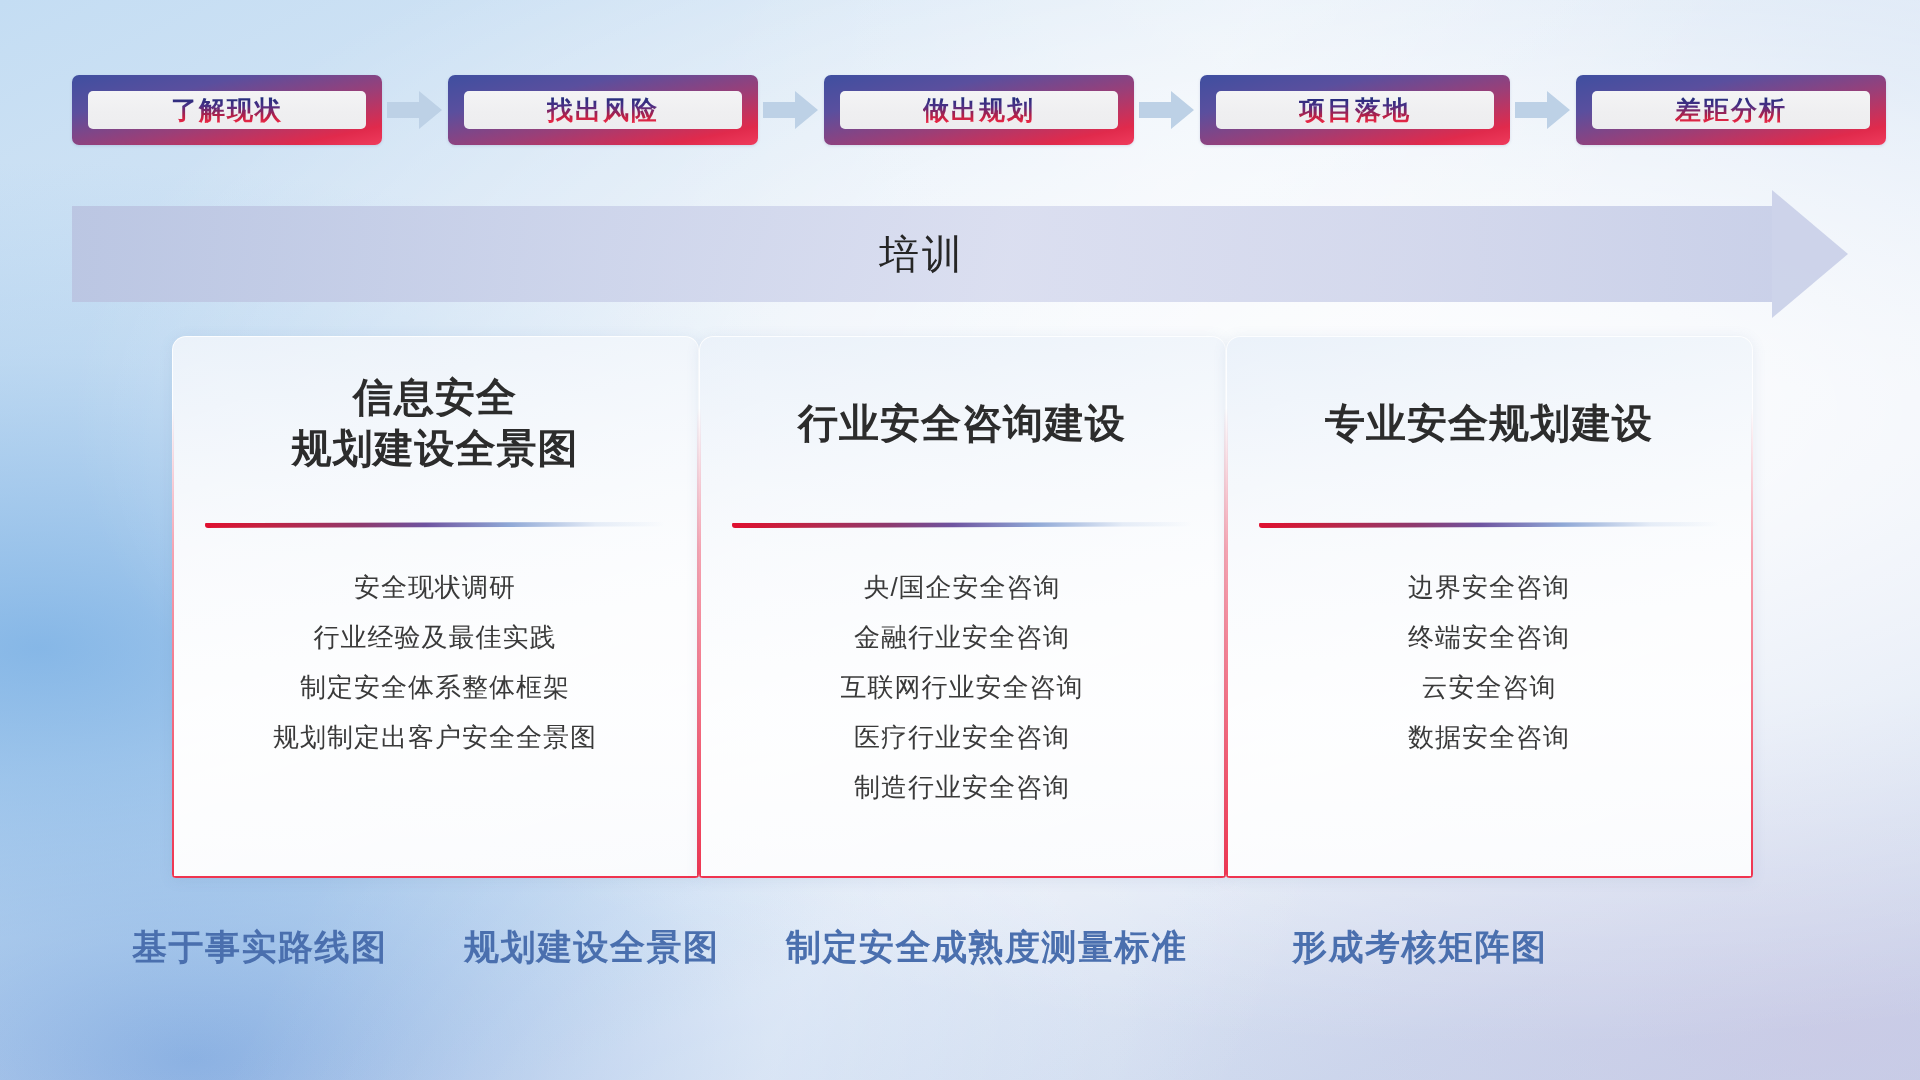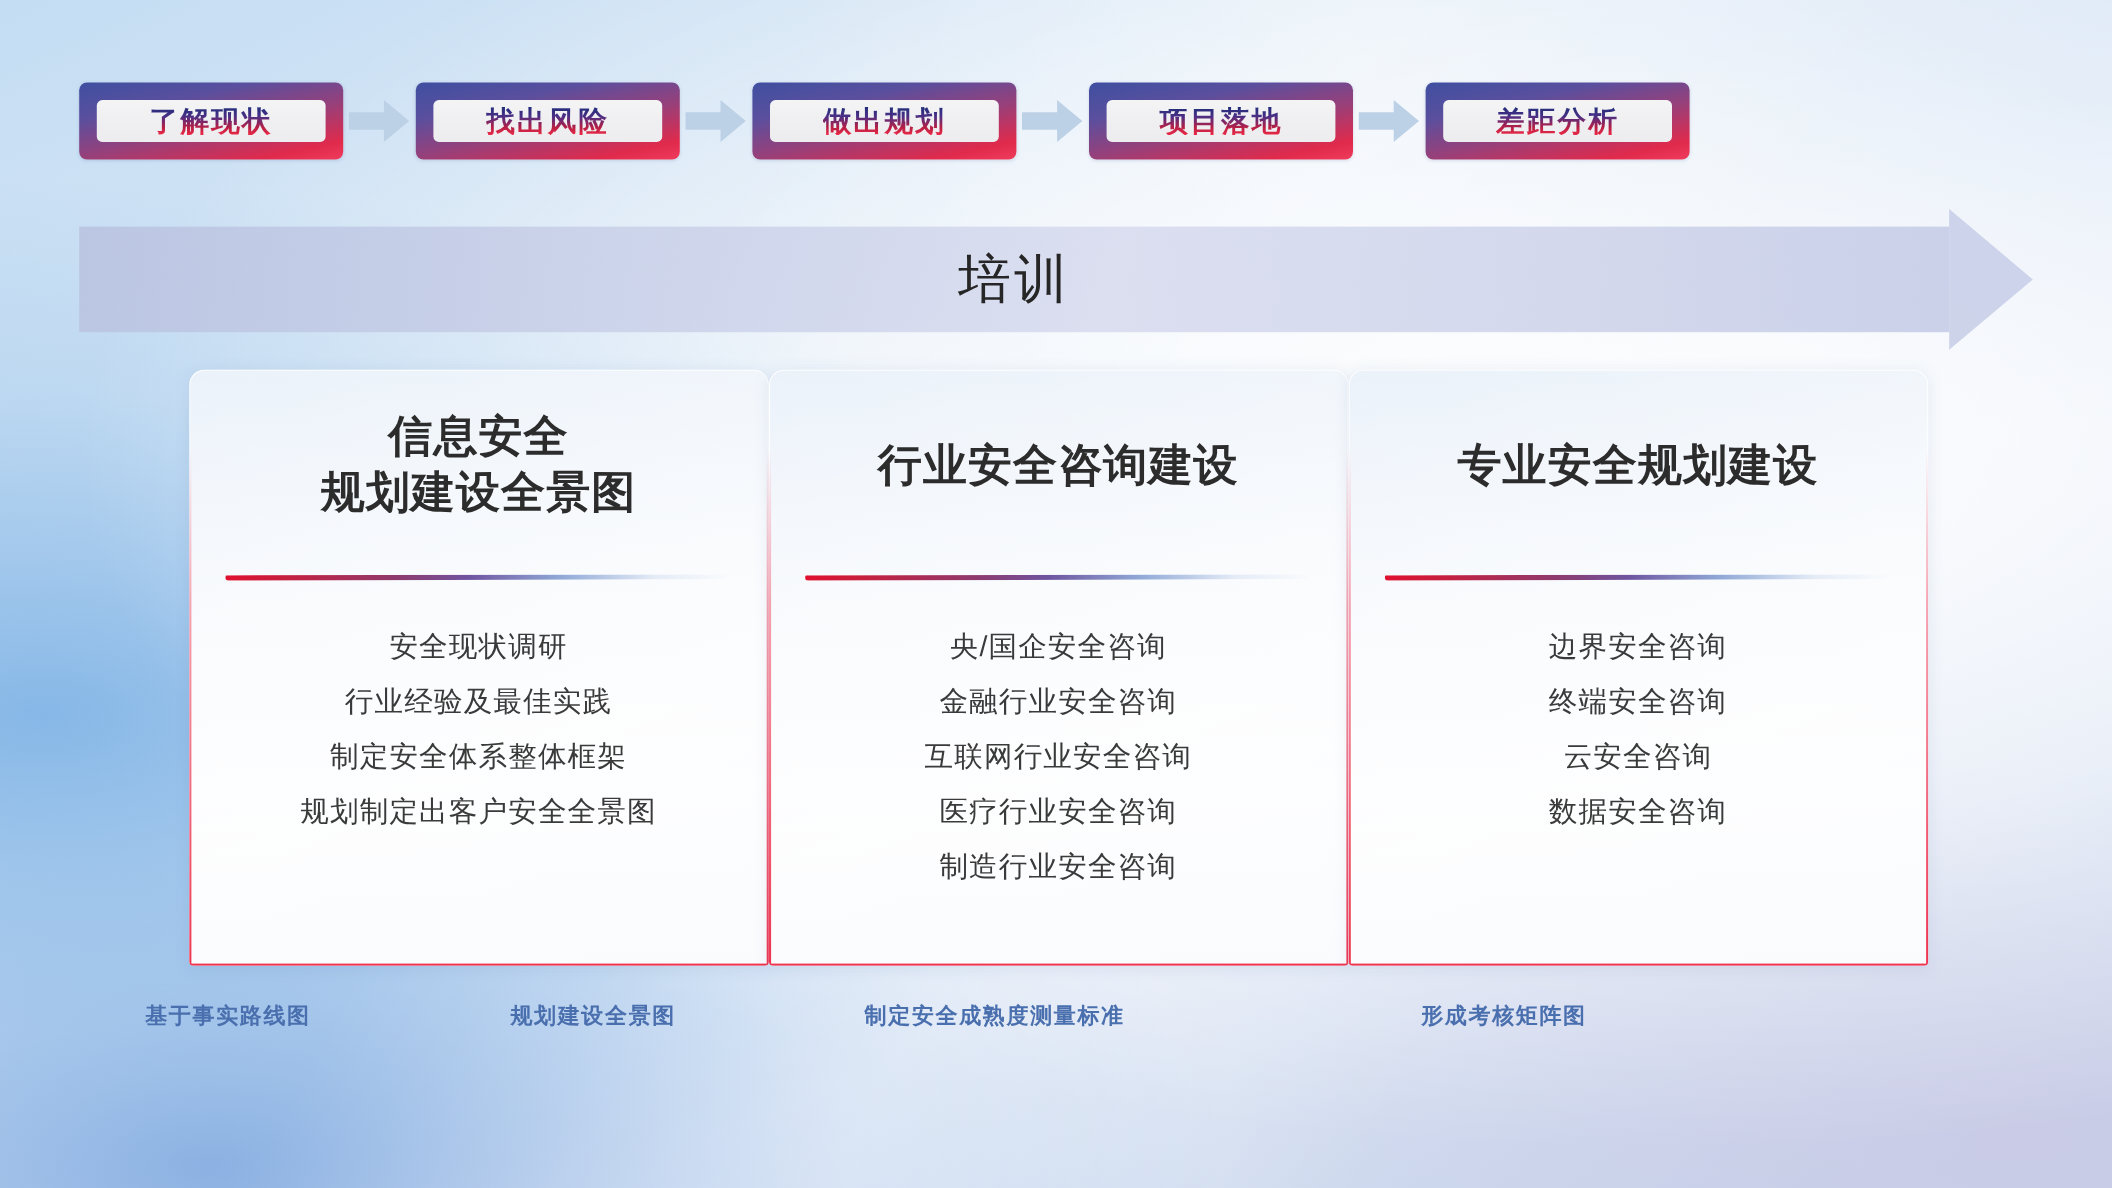--- a/index.html
+++ b/index.html
@@ -40,21 +40,21 @@
     position: absolute;
     left: 72px;
     top: 74px;
     width: 1776px;
     height: 72px;
     display: flex;
     align-items: center;
   }
   .proc-step {
     position: relative;
-    width: 240px;
+    width: 310px;
     height: 70px;
     flex: 0 0 auto;
     border-radius: 7px;
     padding: 16px;
     background: linear-gradient(168deg, #3f4fa0 0%, #5a4f9e 28%, #9a3f78 58%, #e02a4c 86%, #ef3b5c 100%);
     box-shadow: 0 1px 3px rgba(60,80,140,0.16);
   }
   .proc-inner {
     width: 100%;
     height: 100%;
@@ -108,21 +108,21 @@
     width: 0; height: 0;
     border-top: 64px solid transparent;
     border-bottom: 64px solid transparent;
     border-left: 76px solid rgba(199,206,231,0.88);
   }
   #banner-title {
     position: absolute;
     left: 0; top: 0;
     width: 1700px; height: 96px;
     display: flex; align-items: center; justify-content: center;
-    font-size: 48px;
+    font-size: 40px;
     font-weight: 400;
     color: #262626;
     letter-spacing: 3px;
   }
 
   
   #cards {
     position: absolute;
     left: 112px;
     top: 336px;
@@ -197,22 +197,22 @@
   
   #bottom-labels {
     position: absolute;
     left: 0;
     top: 912px;
     width: 1920px;
     height: 56px;
   }
   .blabel {
     position: absolute;
-    top: 0;
-    font-size: 20px;
+    top: 14px;
+    font-size: 35px;
     font-weight: 700;
     color: #4a6fae;
     letter-spacing: 1.5px;
     white-space: nowrap;
     line-height: 1.2;
   }
 </style>
 </head>
 <body>
 

